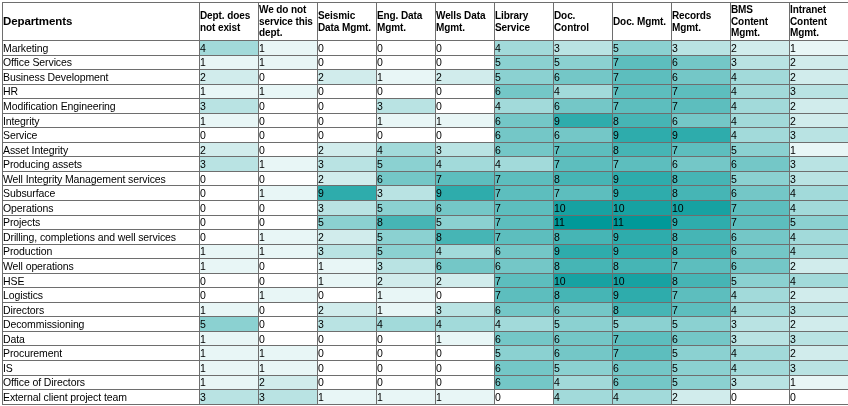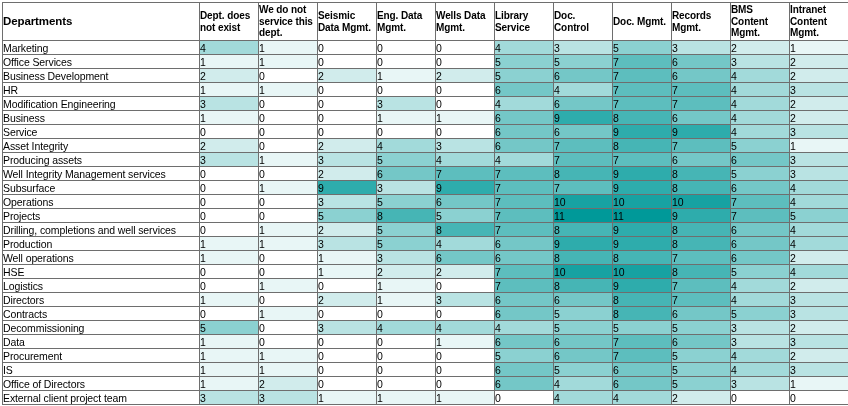--- a/index.html
+++ b/index.html
@@ -175,21 +175,21 @@
           <td class="val" style="background: rgb(185, 227, 227);">3</td>
           <td class="val" style="background: rgb(255, 255, 255);">0</td>
           <td class="val" style="background: rgb(162, 218, 218);">4</td>
           <td class="val" style="background: rgb(116, 199, 199);">6</td>
           <td class="val" style="background: rgb(93, 190, 190);">7</td>
           <td class="val" style="background: rgb(93, 190, 190);">7</td>
           <td class="val" style="background: rgb(162, 218, 218);">4</td>
           <td class="val" style="background: rgb(209, 236, 236);">2</td>
         </tr>
         <tr>
-          <td class="dept">Business</td>
+          <td class="dept">Integrity</td>
           <td class="val" style="background: rgb(232, 246, 246);">1</td>
           <td class="val" style="background: rgb(255, 255, 255);">0</td>
           <td class="val" style="background: rgb(255, 255, 255);">0</td>
           <td class="val" style="background: rgb(232, 246, 246);">1</td>
           <td class="val" style="background: rgb(232, 246, 246);">1</td>
           <td class="val" style="background: rgb(116, 199, 199);">6</td>
           <td class="val" style="background: rgb(46, 172, 172);">9</td>
           <td class="val" style="background: rgb(70, 181, 181);">8</td>
           <td class="val" style="background: rgb(116, 199, 199);">6</td>
           <td class="val" style="background: rgb(162, 218, 218);">4</td>
@@ -368,34 +368,20 @@
           <td class="val" style="background: rgb(232, 246, 246);">1</td>
           <td class="val" style="background: rgb(255, 255, 255);">0</td>
           <td class="val" style="background: rgb(209, 236, 236);">2</td>
           <td class="val" style="background: rgb(232, 246, 246);">1</td>
           <td class="val" style="background: rgb(185, 227, 227);">3</td>
           <td class="val" style="background: rgb(116, 199, 199);">6</td>
           <td class="val" style="background: rgb(116, 199, 199);">6</td>
           <td class="val" style="background: rgb(70, 181, 181);">8</td>
           <td class="val" style="background: rgb(93, 190, 190);">7</td>
           <td class="val" style="background: rgb(162, 218, 218);">4</td>
-          <td class="val" style="background: rgb(185, 227, 227);">3</td>
-        </tr>
-        <tr>
-          <td class="dept">Contracts</td>
-          <td class="val" style="background: rgb(255, 255, 255);">0</td>
-          <td class="val" style="background: rgb(232, 246, 246);">1</td>
-          <td class="val" style="background: rgb(255, 255, 255);">0</td>
-          <td class="val" style="background: rgb(255, 255, 255);">0</td>
-          <td class="val" style="background: rgb(255, 255, 255);">0</td>
-          <td class="val" style="background: rgb(116, 199, 199);">6</td>
-          <td class="val" style="background: rgb(139, 209, 209);">5</td>
-          <td class="val" style="background: rgb(70, 181, 181);">8</td>
-          <td class="val" style="background: rgb(116, 199, 199);">6</td>
-          <td class="val" style="background: rgb(139, 209, 209);">5</td>
           <td class="val" style="background: rgb(185, 227, 227);">3</td>
         </tr>
         <tr>
           <td class="dept">Decommissioning</td>
           <td class="val" style="background: rgb(139, 209, 209);">5</td>
           <td class="val" style="background: rgb(255, 255, 255);">0</td>
           <td class="val" style="background: rgb(185, 227, 227);">3</td>
           <td class="val" style="background: rgb(162, 218, 218);">4</td>
           <td class="val" style="background: rgb(162, 218, 218);">4</td>
           <td class="val" style="background: rgb(162, 218, 218);">4</td>

